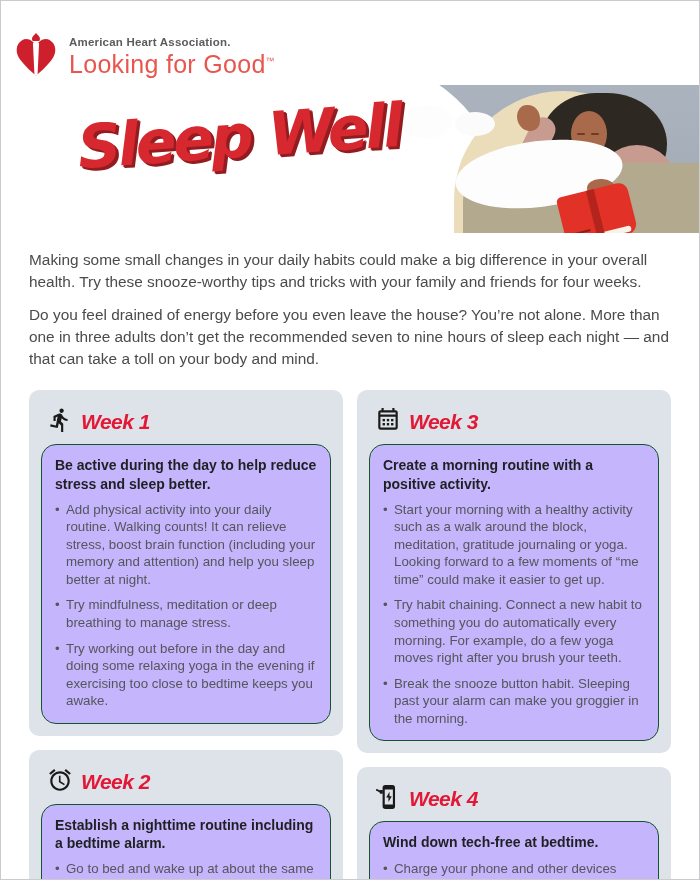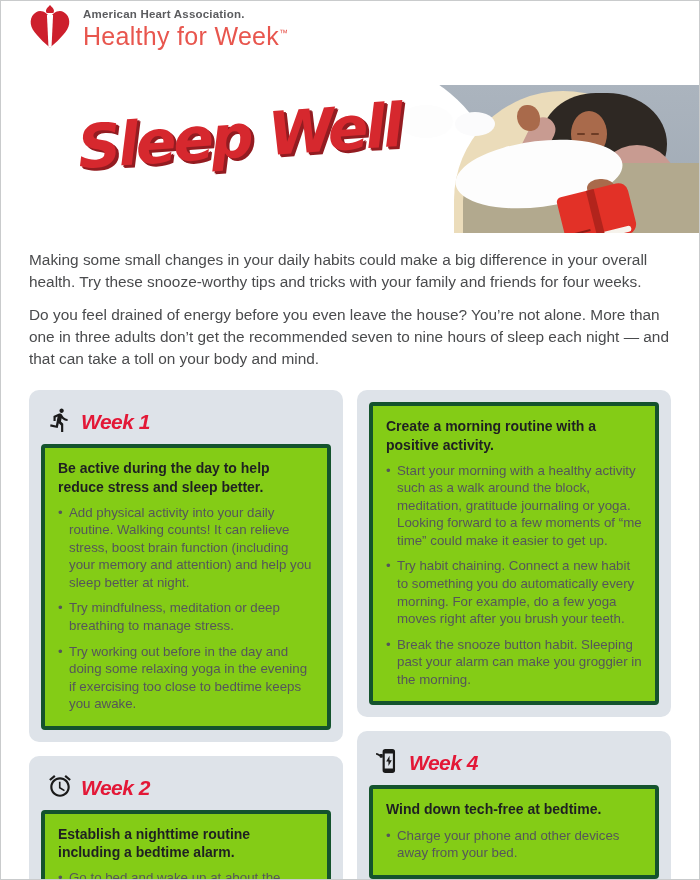--- a/index.html
+++ b/index.html
@@ -2,21 +2,21 @@
 <html><head>
 <meta charset="utf-8">
 <style>
   html,body{margin:0;padding:0;background:#e9eaea;}
   .page{
     position:relative;width:698px;height:878px;margin:0 auto;
     background:#ffffff;border:1px solid #c9cbcc;box-sizing:content-box;
     font-family:"Liberation Sans","DejaVu Sans",sans-serif;overflow:hidden;
   }
   
-  .header{height:84px;display:flex;align-items:flex-start;padding-left:26px;background:#fff;}
+  .header{height:84px;display:flex;align-items:flex-end;padding-left:12px;background:#fff;}
   .logo{display:flex;align-items:center;gap:10px;}
   .logo-text{display:flex;flex-direction:column;line-height:1.1;}
   .org-name{font-size:11.5px;color:#5b5c5f;font-weight:bold;letter-spacing:.2px;}
   .program-name{font-size:25px;color:#e8564e;letter-spacing:.3px;margin-top:2px;}
   .tm{font-size:9px;vertical-align:super;color:#e8564e;}
   
   .hero{position:relative;height:148px;background:linear-gradient(#abb4be,#9fa9b4);overflow:hidden;}
   .cloud-shade{position:absolute;left:-40px;top:110px;width:150px;height:110px;background:#c6cdd4;border-radius:50%;}
   .cloud-main{position:absolute;left:-70px;top:-60px;width:560px;height:285px;background:#fff;border-radius:50%;}
   .bubble-1{position:absolute;left:398px;top:20px;width:54px;height:33px;background:#fdfdfd;border-radius:50%;}
@@ -48,21 +48,21 @@
   
   .intro{padding:16px 28px 2px;}
   .intro p,.outro{font-size:15.4px;line-height:1.42;color:#4a4b4d;margin:0 0 11px;}
   
   .cards{display:grid;grid-template-columns:1fr 1fr;gap:14px;padding:8px 28px 0;}
   .col{display:flex;flex-direction:column;gap:14px;}
   .card{background:#dee3e9;border-radius:10px;padding:12px;}
   .card-head{display:flex;align-items:center;gap:8px;padding:5px 6px 7px;}
   .card-head svg{flex:0 0 auto;}
   .week-label{font-size:21px;font-weight:800;font-style:italic;color:#e31837;letter-spacing:-.5px;}
-  .card-body{background:#84cc16;border:4px solid #14532d;border-radius:4px;padding:11px 13px 13px;}
+  .card-body{background:#c4b5fd;border:1px solid #14532d;border-radius:15px;padding:11px 13px 13px;}
   .card-heading{font-size:14px;font-weight:bold;color:#1f2022;line-height:1.3;margin-bottom:8px;}
   .tips{list-style:none;margin:0;padding:0;}
   .tips li{position:relative;font-size:13.3px;line-height:1.32;color:#55565a;padding-left:11px;margin-bottom:8px;}
   .tips li:last-child{margin-bottom:0;}
   .tips li::before{content:"•";position:absolute;left:0;top:0;color:#55565a;}
 </style>
 </head>
 <body>
 
 <div class="page">
@@ -71,21 +71,21 @@
     <div class="logo">
       <span>
         <svg width="46" height="52" viewBox="0 0 48 52">
           <path d="M24 3 C26.5 6 29.5 7.5 27.5 11.5 L20.5 11.5 C18.5 7.5 21.5 6 24 3 Z" fill="#cd1f2c"></path>
           <path d="M24 18 C22 10.5 14.5 7.5 9.5 10.5 C2.5 14.8 2 24 8 31.5 C13 38 20 44.5 24 47.5 C28 44.5 35 38 40 31.5 C46 24 45.5 14.8 38.5 10.5 C33.5 7.5 26 10.5 24 18 Z" fill="#cd1f2c"></path>
           <path d="M20.8 13.5 L27.2 13.5 L25.6 47 L22.4 47 Z" fill="#ffffff"></path>
         </svg>
       </span>
       <div class="logo-text">
         <span class="org-name">American Heart Association.</span>
-        <span class="program-name"><span>Healthy for Week</span><span class="tm">™</span></span>
+        <span class="program-name"><span>Looking for Good</span><span class="tm">™</span></span>
       </div>
     </div>
   </div>
 
   <div class="hero">
     <div class="cloud-shade"></div>
     <div class="cloud-main"></div>
     <div class="bubble-1"></div>
     <div class="illo">
       <div class="arch"></div>
@@ -152,20 +152,36 @@
             <li>Set a daily bedtime alarm, counting backwards seven to 10 hours from your ideal waking time.</li>
 
           </ul>
         </div>
       </div>
 
     </div>
     <div class="col">
 
       <div class="card">
+        <div class="card-head">
+          <span>
+            <svg width="26" height="26" viewBox="0 0 24 24">
+                <path fill="#1a1a1a" d="M19 3h-1V1h-2v2H8V1H6v2H5c-1.11 0-2 .9-2 2v14c0 1.1.89 2 2 2h14c1.1 0 2-.9 2-2V5c0-1.1-.9-2-2-2zm0 16H5V9h14v10zM5 7V5h14v2H5z"></path>
+                <g fill="#1a1a1a">
+                  <rect x="7" y="11" width="2.2" height="2.2"></rect>
+                  <rect x="10.9" y="11" width="2.2" height="2.2"></rect>
+                  <rect x="14.8" y="11" width="2.2" height="2.2"></rect>
+                  <rect x="7" y="14.8" width="2.2" height="2.2"></rect>
+                  <rect x="10.9" y="14.8" width="2.2" height="2.2"></rect>
+                  <rect x="14.8" y="14.8" width="2.2" height="2.2"></rect>
+                </g>
+              </svg>
+          </span>
+          <span class="week-label">Week 3</span>
+        </div>
         <div class="card-body">
           <div class="card-heading">Create a morning routine with a positive activity.</div>
           <ul class="tips">
             <li>Start your morning with a healthy activity such as a walk around the block, meditation, gratitude journaling or yoga. Looking forward to a few moments of “me time” could make it easier to get up.</li>
             <li>Try habit chaining. Connect a new habit to something you do automatically every morning. For example, do a few yoga moves right after you brush your teeth.</li>
             <li>Break the snooze button habit. Sleeping past your alarm can make you groggier in the morning.</li>
           </ul>
         </div>
       </div>
 

